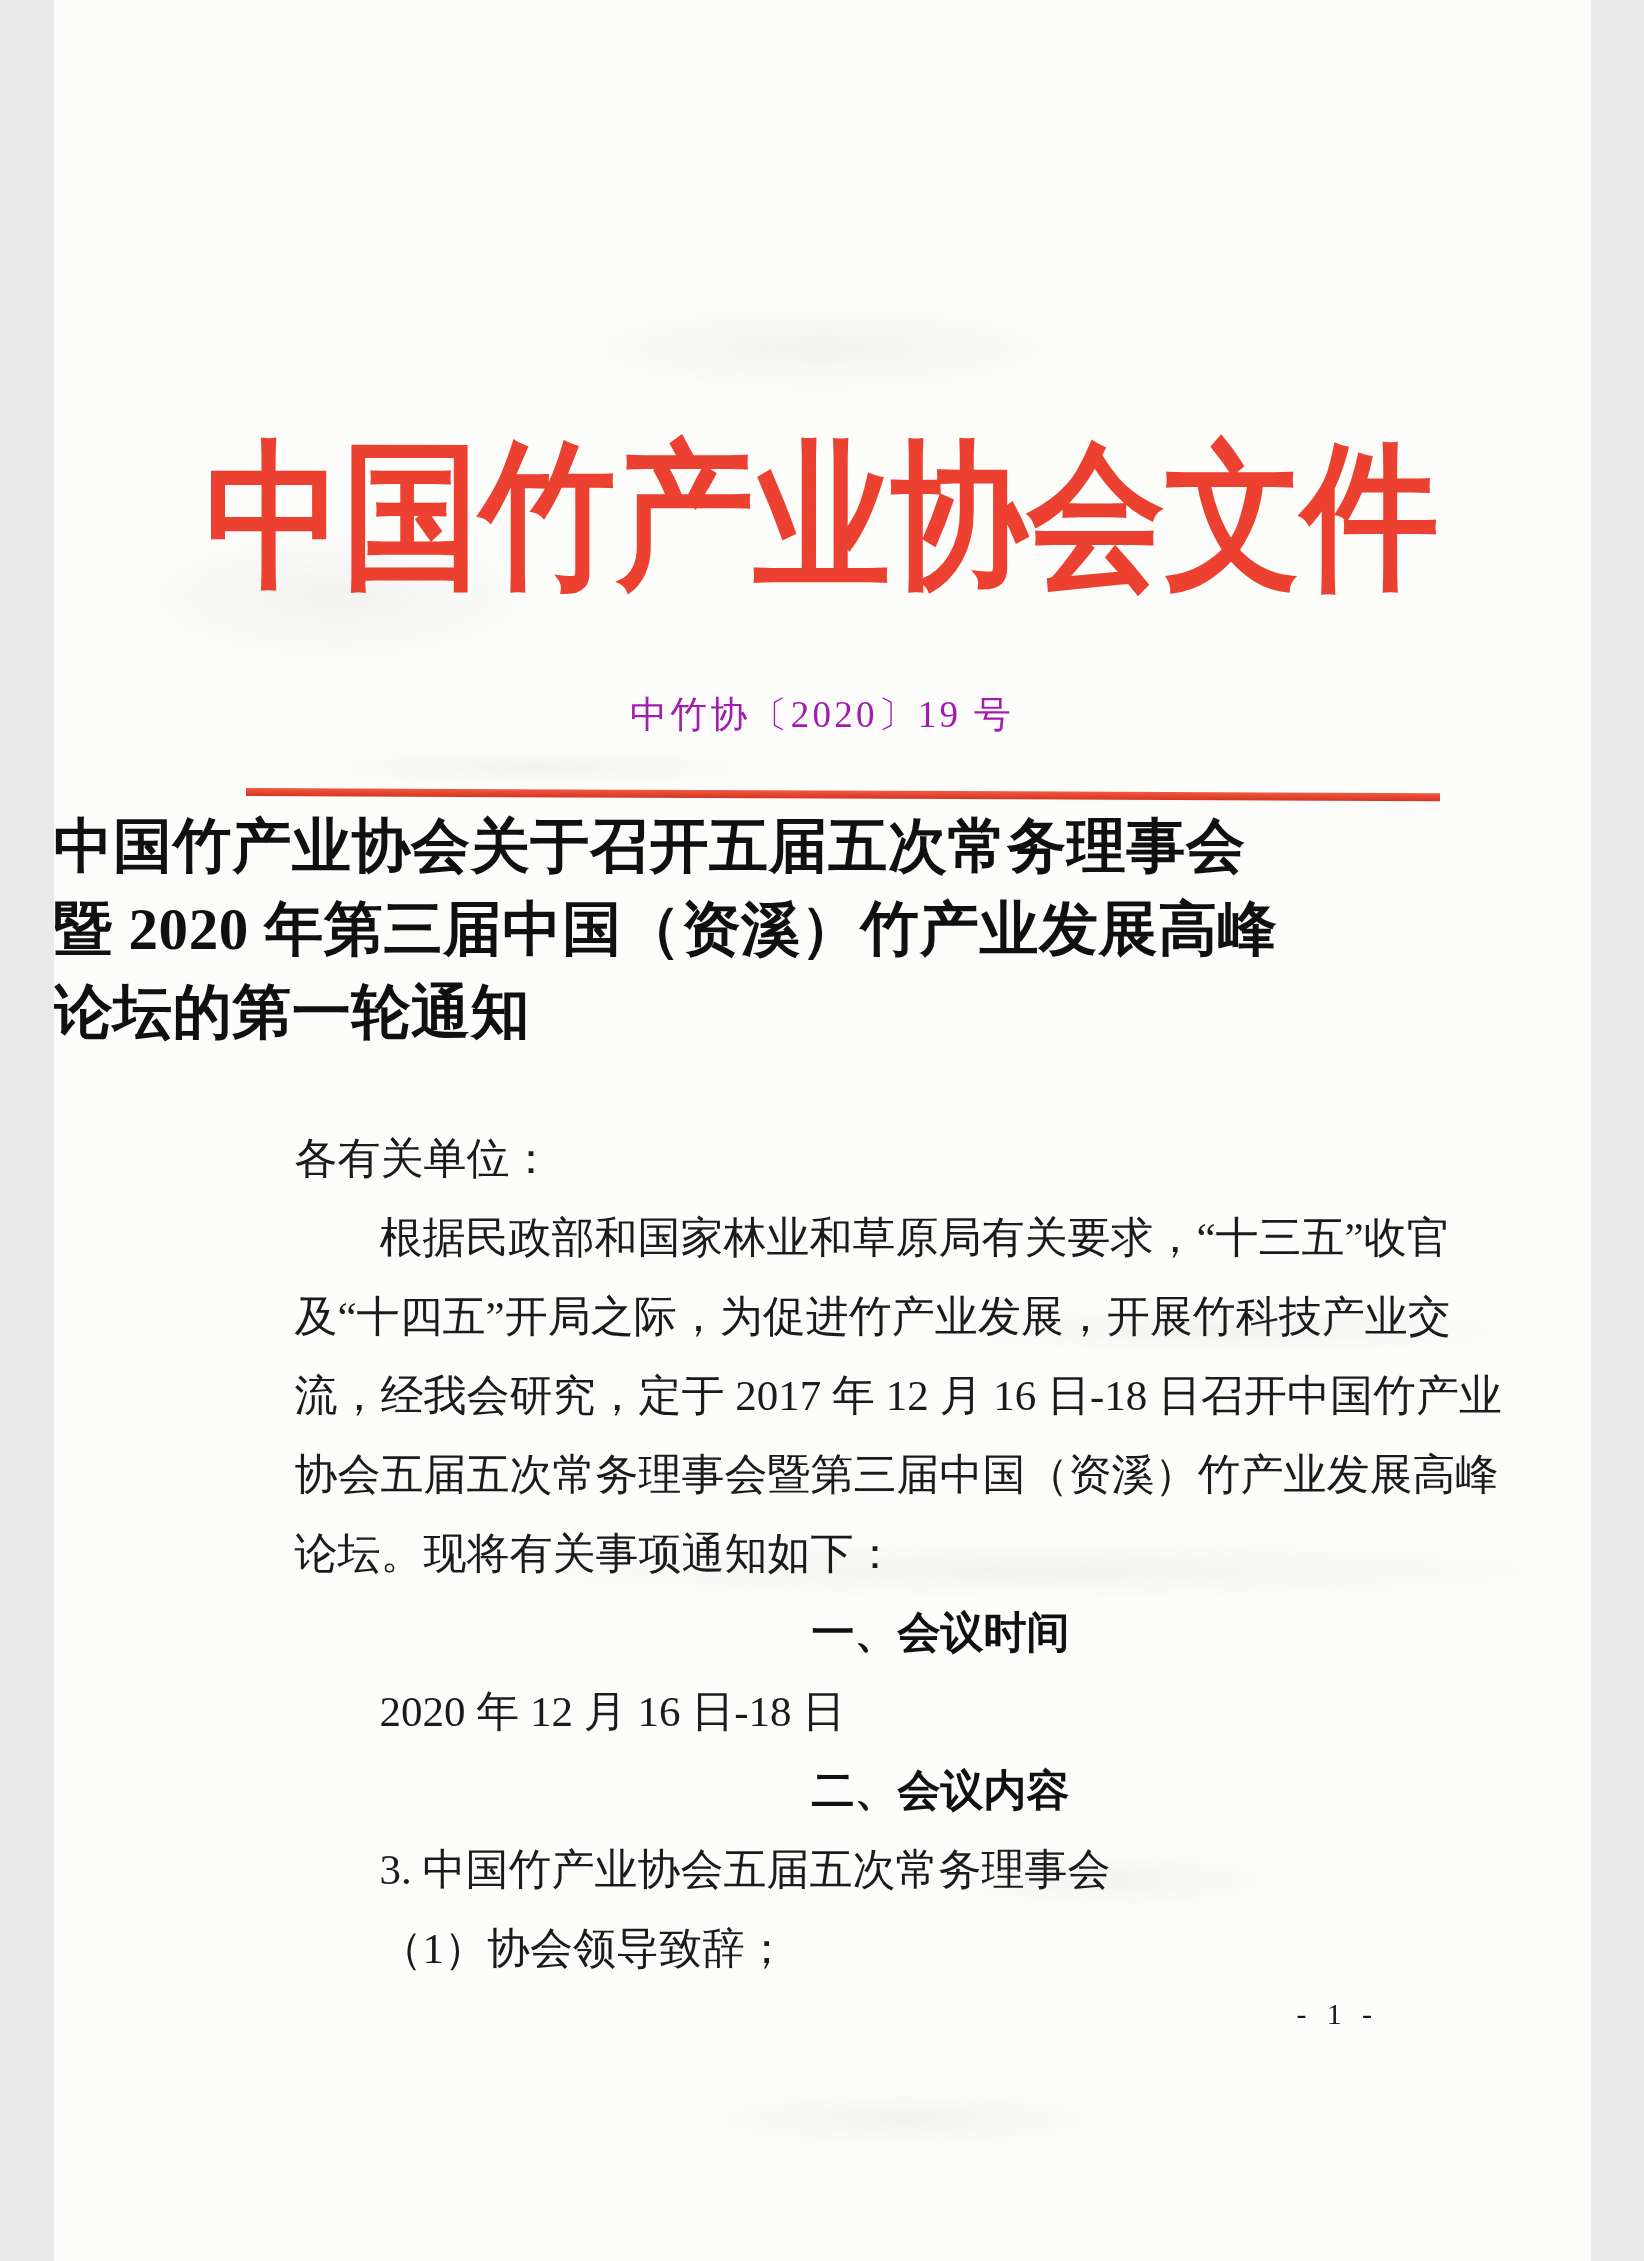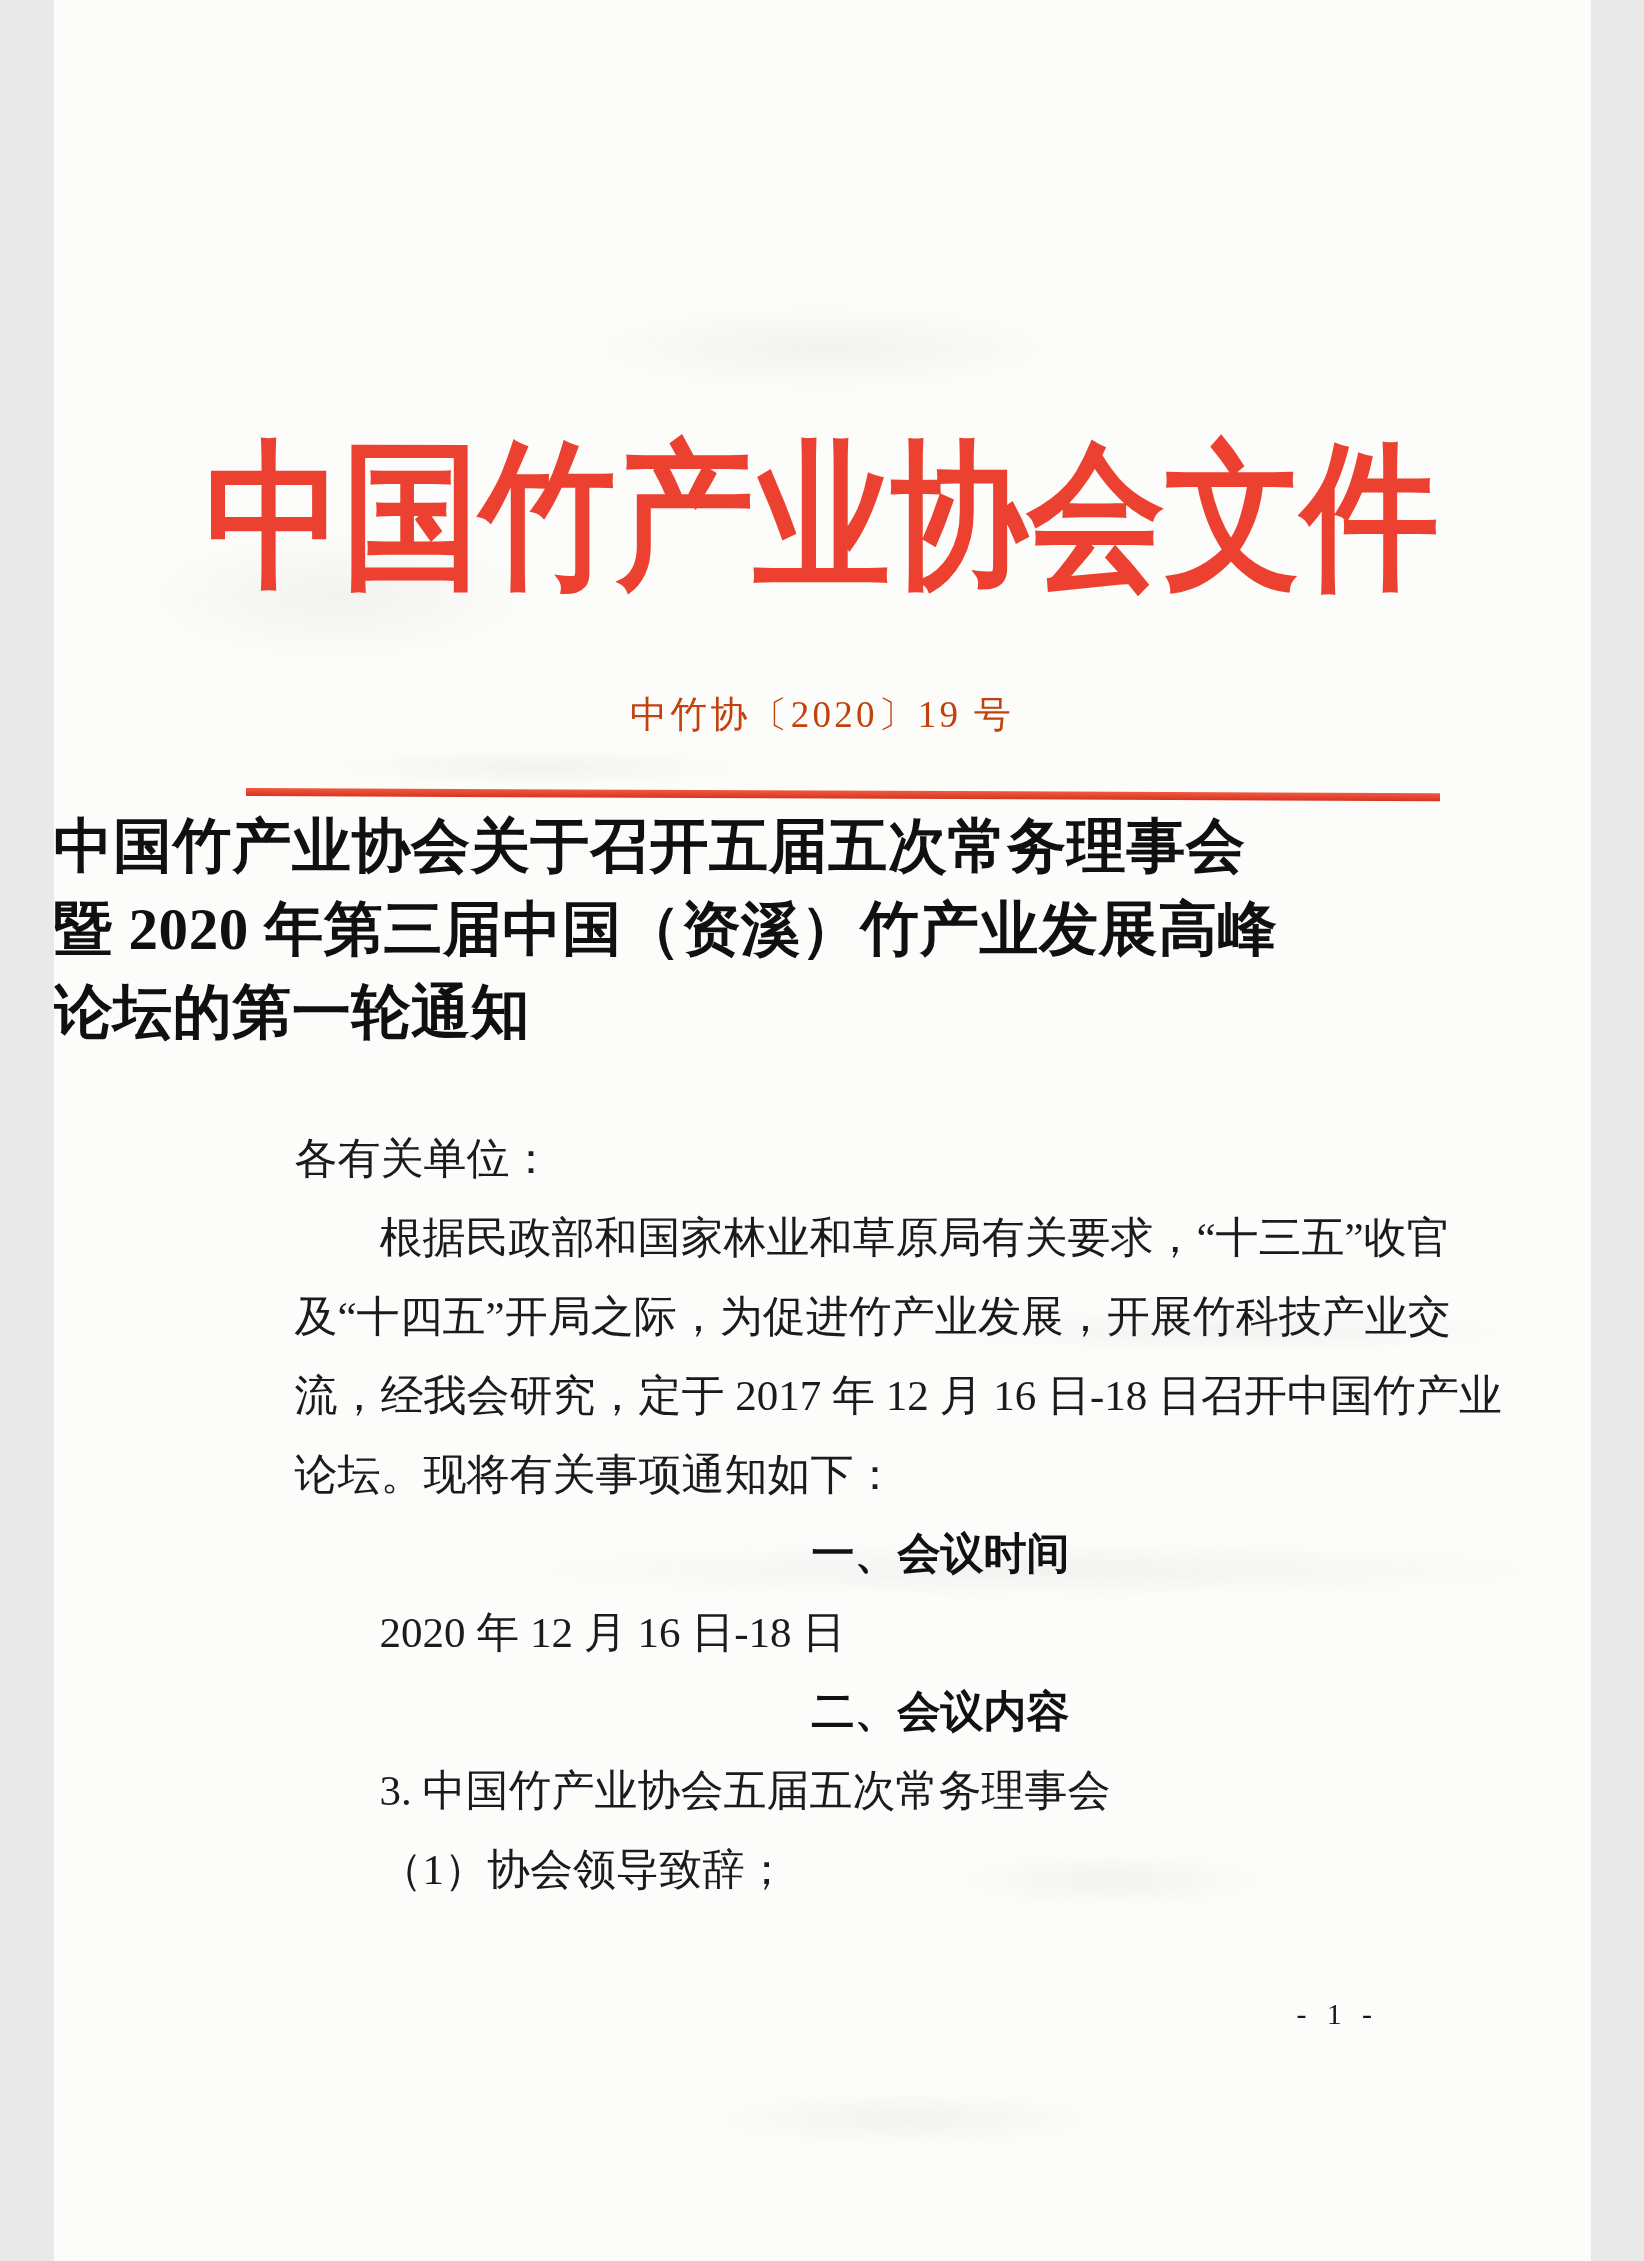--- a/index.html
+++ b/index.html
@@ -42,21 +42,21 @@
     transform-origin:center top;
     letter-spacing:0px;
     white-space:nowrap;
   }
   
   .docnum{
     position:absolute;top:691px;left:0;width:100%;
     text-align:center;
     font-size:37px;line-height:1.3;
     letter-spacing:3.2px;
-    color:#c2410c;
+    color:#a21caf;
   }
   
   .redline{
     position:absolute;top:788px;left:192px;
     width:1194px;height:8.4px;
     background:linear-gradient(#f05a40,#d93322);
     transform:rotate(0.25deg);
     transform-origin:left center;
   }
   
@@ -114,20 +114,21 @@
     <div>中国竹产业协会关于召开五届五次常务理事会</div>
     <div>暨 2020 年第三届中国（资溪）竹产业发展高峰</div>
     <div>论坛的第一轮通知</div>
   </div>
 
   <div class="body">
     <p>各有关单位：</p>
     <p class="indent">根据民政部和国家林业和草原局有关要求，“十三五”收官</p>
     <p>及“十四五”开局之际，为促进竹产业发展，开展竹科技产业交</p>
     <p>流，经我会研究，定于 2017 年 12 月 16 日-18 日召开中国竹产业</p>
+    <p>协会五届五次常务理事会暨第三届中国（资溪）竹产业发展高峰</p>
     <p>论坛。现将有关事项通知如下：</p>
     <p class="indent h1">一、会议时间</p>
     <p class="indent">2020 年 12 月 16 日-18 日</p>
     <p class="indent h1">二、会议内容</p>
     <p class="indent">3. 中国竹产业协会五届五次常务理事会</p>
     <p class="indent">（1）协会领导致辞；</p>
   </div>
 
   <div class="pagenum">- 1 -</div>
 

